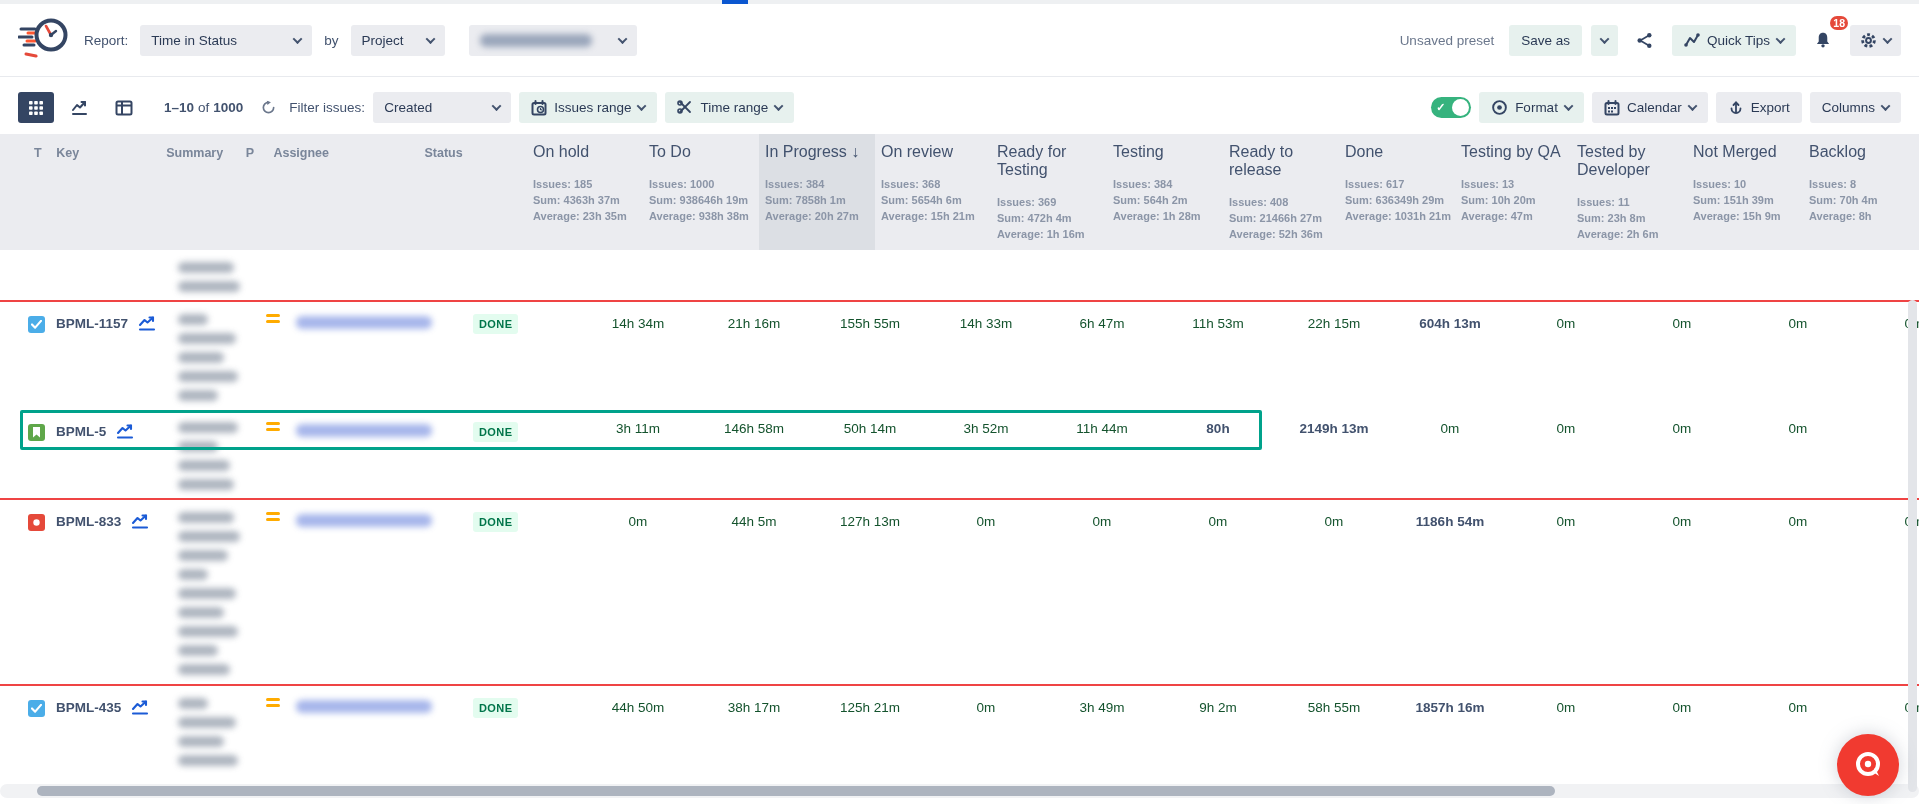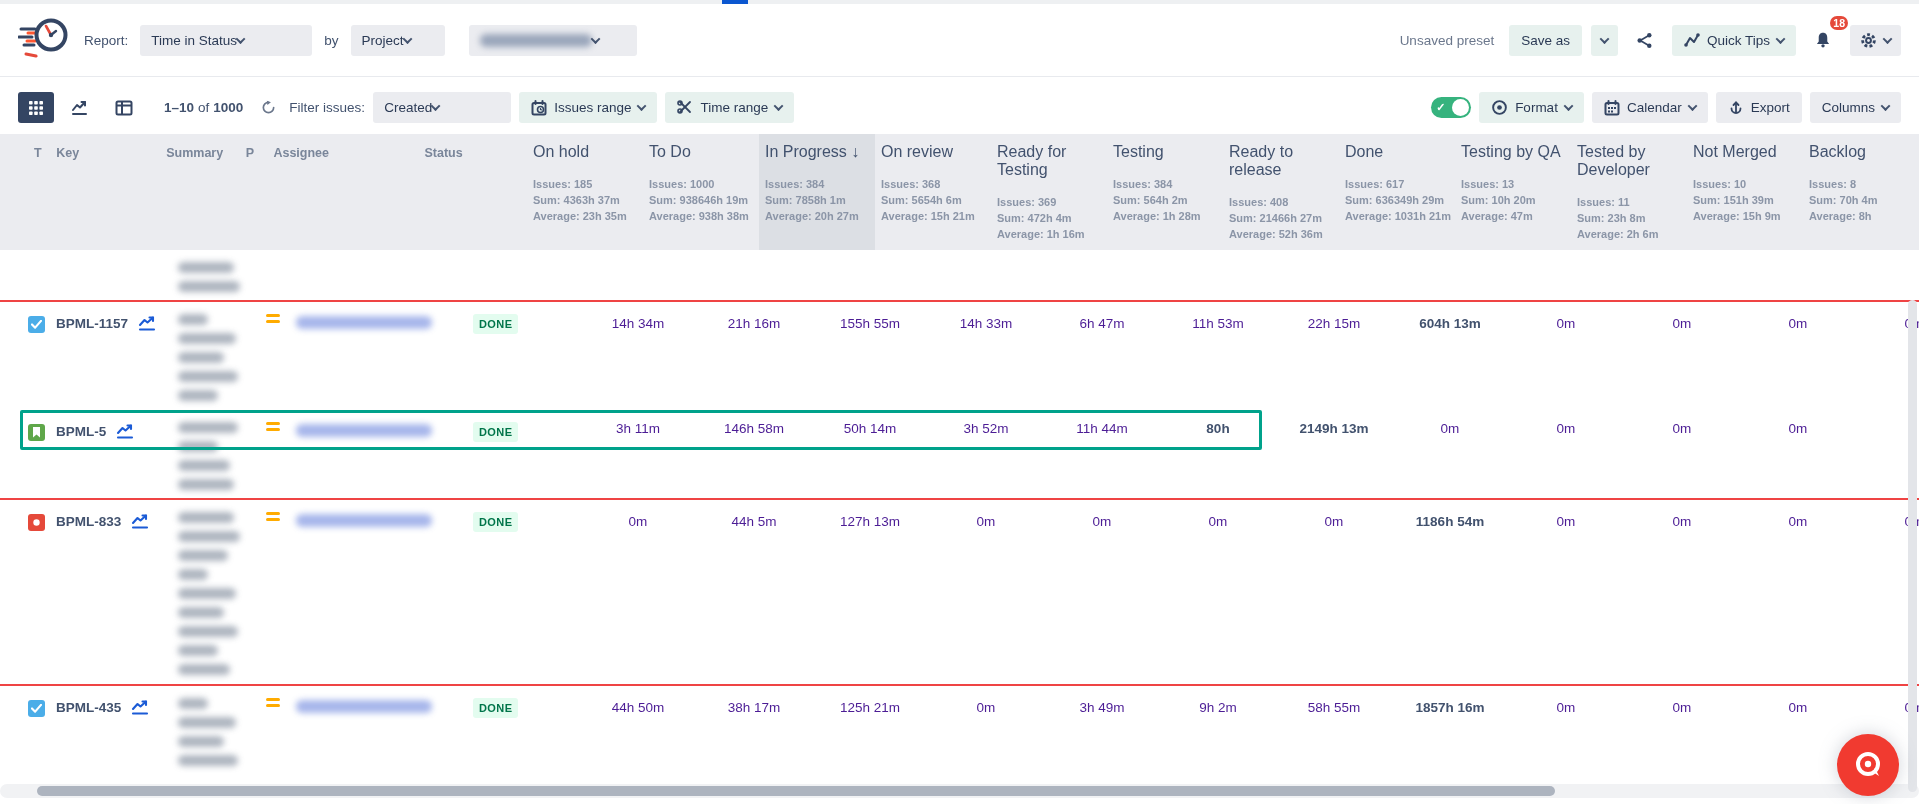--- a/index.html
+++ b/index.html
@@ -7,21 +7,21 @@
   body { font-family:"Liberation Sans",sans-serif; background:#fff; color:#42526e; position:relative; }
 
   .top-strip { height:4px; background:#eef0f2; width:100%; }
   .top-accent { position:absolute; top:0; left:722px; width:26px; height:4px; background:#0b57d0; }
 
   
   .app-header { height:73px; display:flex; align-items:center; padding:0 18px; border-bottom:1px solid #e8eaee; }
   .app-header .left { display:flex; align-items:center; gap:12px; }
   .app-header .right { margin-left:auto; display:flex; align-items:center; gap:9px; }
   .lbl { font-size:13.5px; color:#42526e; }
-  .dd { height:31px; background:#ebecf0; border-radius:3px; display:flex; align-items:center; justify-content:flex-start; padding:0 11px; font-size:13.5px; color:#2b3a55; cursor:pointer; border:none; }
+  .dd { height:31px; background:#ebecf0; border-radius:3px; display:flex; align-items:center; justify-content:space-between; padding:0 11px; font-size:13.5px; color:#2b3a55; cursor:pointer; border:none; }
   .chev { width:7px; height:7px; border-right:2px solid #44546f; border-bottom:2px solid #44546f; transform:rotate(45deg) translate(-1px,-1px); flex:0 0 auto; }
   .btn { height:31px; background:#ebecf0; border:none; border-radius:3px; display:flex; align-items:center; gap:7px; padding:0 12px; font-size:13.5px; color:#2b3a55; font-family:inherit; cursor:pointer; }
   .btn.tealish { background:#e7f1ee; }
   .muted { color:#6b778c; font-size:13.5px; }
   .blur-blob { border-radius:6px; filter:blur(3px); }
   .badge { position:absolute; top:-9px; right:-7px; background:#e5493a; color:#fff; font-size:10.5px; font-weight:bold; border-radius:9px; padding:2px 3px; line-height:1; }
 
   
   .toolbar { display:flex; align-items:center; padding:15px 18px 11px 18px; }
   .toolbar .lgroup { display:flex; align-items:center; gap:8px; }
@@ -55,21 +55,21 @@
   .row { display:flex; position:relative; border-top:2px solid #ef4444; }
   .row.no-border { border-top:none; }
   .cell { flex:0 0 auto; padding-top:14px; }
   .c-t { width:32px; margin-left:24px; padding-left:4px; }
   .c-key { width:122px; display:flex; gap:10px; align-items:flex-start; }
   .key-text { font-size:13.5px; font-weight:bold; color:#42526e; cursor:pointer; white-space:nowrap; }
   .c-summary { width:88px; padding-top:12px; }
   .c-p { width:30px; padding-top:12px; }
   .c-assignee { width:168px; padding-top:14px; }
   .c-status { width:116px; padding-left:9px; padding-top:12px; }
-  .c-val { width:116px; text-align:center; font-size:13.5px; color:#4c1d95; white-space:nowrap; }
+  .c-val { width:116px; text-align:center; font-size:13.5px; color:#14532d; white-space:nowrap; }
   .c-val.emph { color:#42526e; font-weight:bold; }
   .sum-line { height:11px; background:#99a2af; opacity:.8; margin:0 6px 8px 0; }
   .assignee-blob { width:136px; height:13px; background:#91a4e6; opacity:.8; }
   .done-badge { display:inline-block; background:#e3fcef; color:#00754a; font-size:11px; font-weight:bold; letter-spacing:.4px; padding:4px 6px; border-radius:3px; }
   .type-ic { width:17px; height:17px; border-radius:3px; display:flex; align-items:center; justify-content:center; }
   .type-task { background:#4bade8; }
   .type-story { background:#5fa74a; }
   .type-bug { background:#e5493a; }
   .prio { display:flex; flex-direction:column; gap:3px; width:14px; }
   .prio span { height:3px; border-radius:2px; background:#ffab00; }

